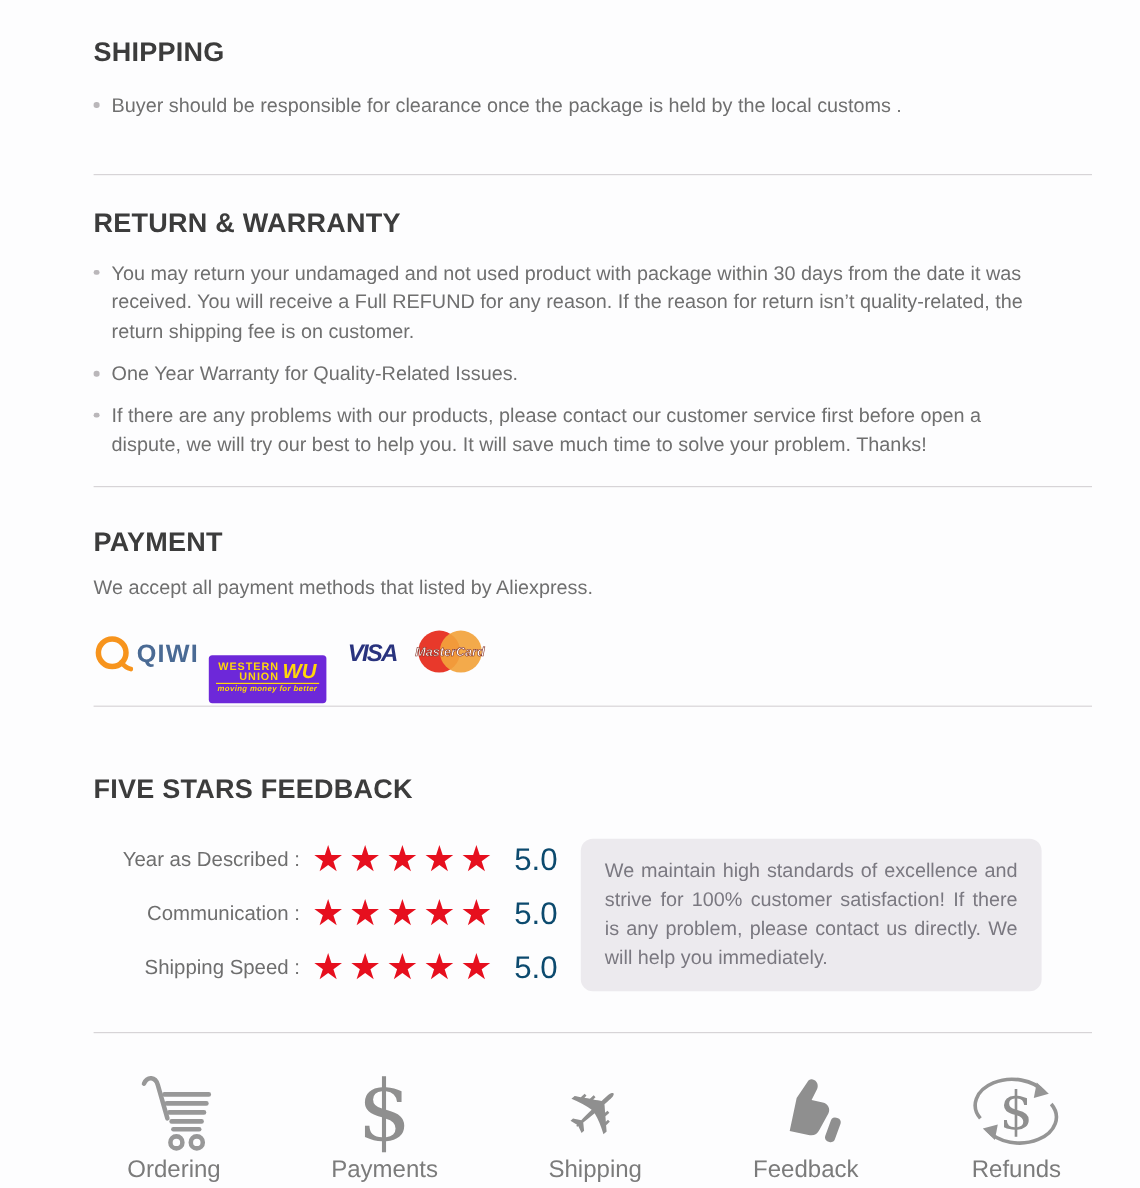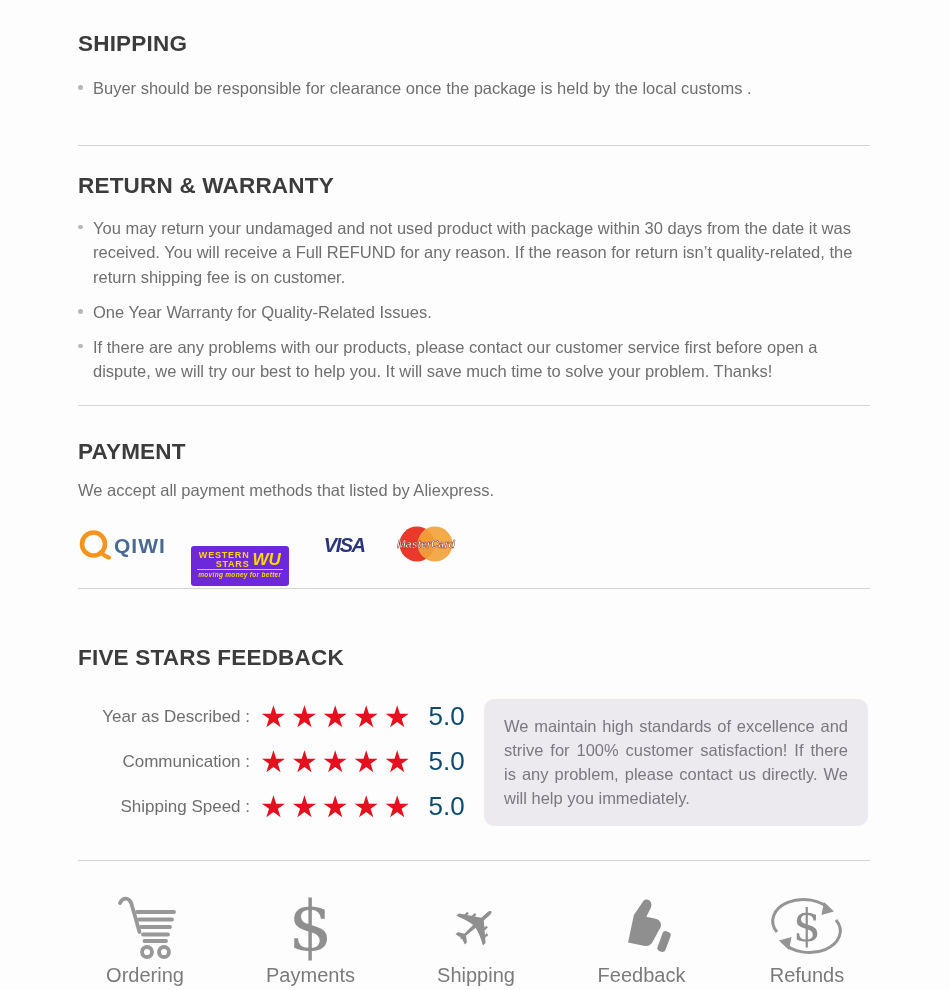--- a/index.html
+++ b/index.html
@@ -3,21 +3,21 @@
 <meta charset="utf-8">
 <style>
   * { margin:0; padding:0; box-sizing:border-box; }
   html,body { background:#fff; }
   body {
     width:950px; height:990px;
     font-family:"Liberation Sans","DejaVu Sans",sans-serif;
     background:#fdfdfe;
     overflow:hidden;
   }
-  .page { width:950px; height:882px; padding:0 80px 0 78px; }
+  .page { width:950px; height:882px; padding:0 40px 0 78px; }
 
   h2.sec-title {
     font-size:22.5px; line-height:26px; font-weight:700;
     color:#3c3c3c; letter-spacing:0.2px;
   }
   .bullets { list-style:none; width:786px; }
   .bullets li {
     position:relative; padding-left:15px;
     font-size:16.5px; line-height:24.5px; color:#6f6f6f;
   }
@@ -34,21 +34,21 @@
   .sec-shipping li { margin-bottom:11px; }
   #div1 { margin-top:44px; }
 
   .sec-return h2 { margin-top:27px; margin-bottom:17px; }
   .sec-return li.b1 { margin-bottom:11px; }
   .sec-return li.b2 { margin-bottom:10px; }
   #div2 { margin-top:21px; }
 
   .sec-payment h2 { margin-top:33px; margin-bottom:13px; }
   .pay-desc { font-size:16.5px; line-height:24px; color:#6f6f6f; margin-bottom:23px; }
-  .pay-row { display:flex; align-items:center; gap:25px; height:42px; margin-bottom:21px; }
+  .pay-row { display:flex; align-items:center; gap:8px; height:42px; margin-bottom:21px; }
   .qiwi { display:flex; align-items:center; gap:3px; }
   .qiwi-text { font-size:21px; font-weight:800; color:#4a6a94; letter-spacing:1px; }
   .wu {
     width:98px; height:40px; background:#6d28d9; border-radius:3px;
     padding:5px 6px 2px; display:flex; flex-direction:column; margin-top:40px;
   }
   .wu-top { display:flex; align-items:center; justify-content:center; gap:3px; }
   .wu-words { display:flex; flex-direction:column; align-items:flex-end; }
   .wu-words span { font-size:9px; line-height:9px; font-weight:800; color:#ffd60a; letter-spacing:0.8px; }
   .wu-mark { font-size:17px; line-height:17px; font-weight:900; font-style:italic; color:#ffd60a; }
@@ -133,21 +133,21 @@
           <circle cx="15.5" cy="16" r="11.5" fill="none" stroke="#f7941d" stroke-width="4.6"></circle>
           <path d="M23 24 q3.5 4.5 8 5.5" fill="none" stroke="#f7941d" stroke-width="4" stroke-linecap="round"></path>
         </svg>
         <span class="qiwi-text">QIWI</span>
       </div>
 
       <div class="wu">
         <div class="wu-top">
           <div class="wu-words">
             <span>WESTERN</span>
-            <span>STARS</span>
+            <span>UNION</span>
           </div>
           <span class="wu-mark">WU</span>
         </div>
         <div class="wu-tag">moving money for better</div>
       </div>
 
       <div class="visa">VISA</div>
 
       <div class="mc">
         <svg width="64" height="40" viewBox="0 0 64 40">

